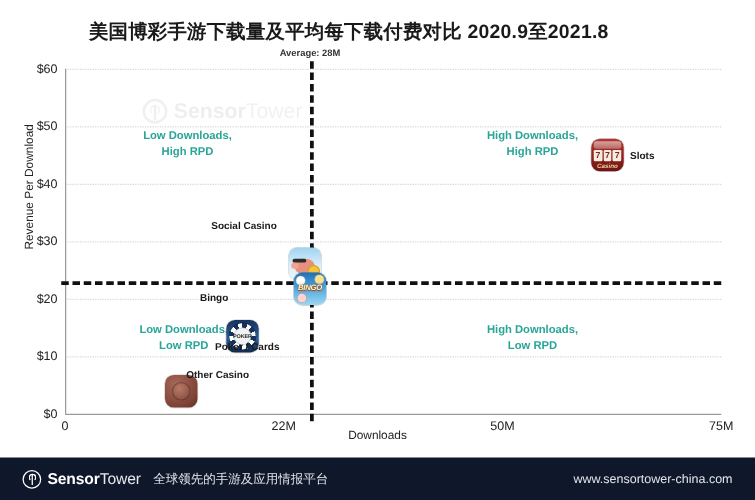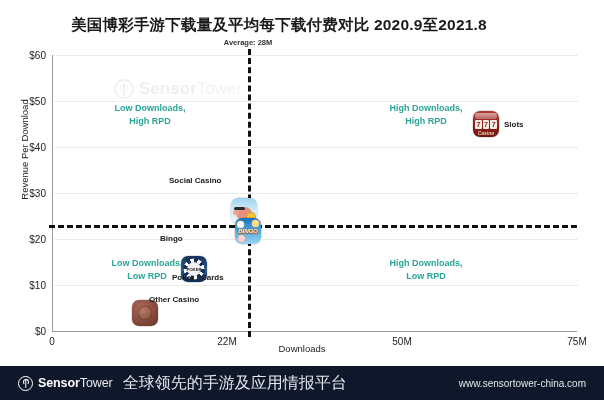--- a/index.html
+++ b/index.html
@@ -359,21 +359,21 @@
   }
   #footer-logo .ft-text {
     font-size: 12.5px;
     font-weight: 700;
     color: #ffffff;
     letter-spacing: -0.1px;
   }
   #footer-logo .ft-text .light { font-weight: 400; color: #e6e8ec; }
   #footer-tagline {
     margin-left: 10px;
-    font-size: 16px;
+    font-size: 10px;
     color: #e2e5ea;
   }
   #footer-url {
     margin-left: auto;
     font-size: 10px;
     color: #e2e5ea;
   }
   .logo-circle {
     width: 15px; height: 15px;
     border-radius: 50%;

